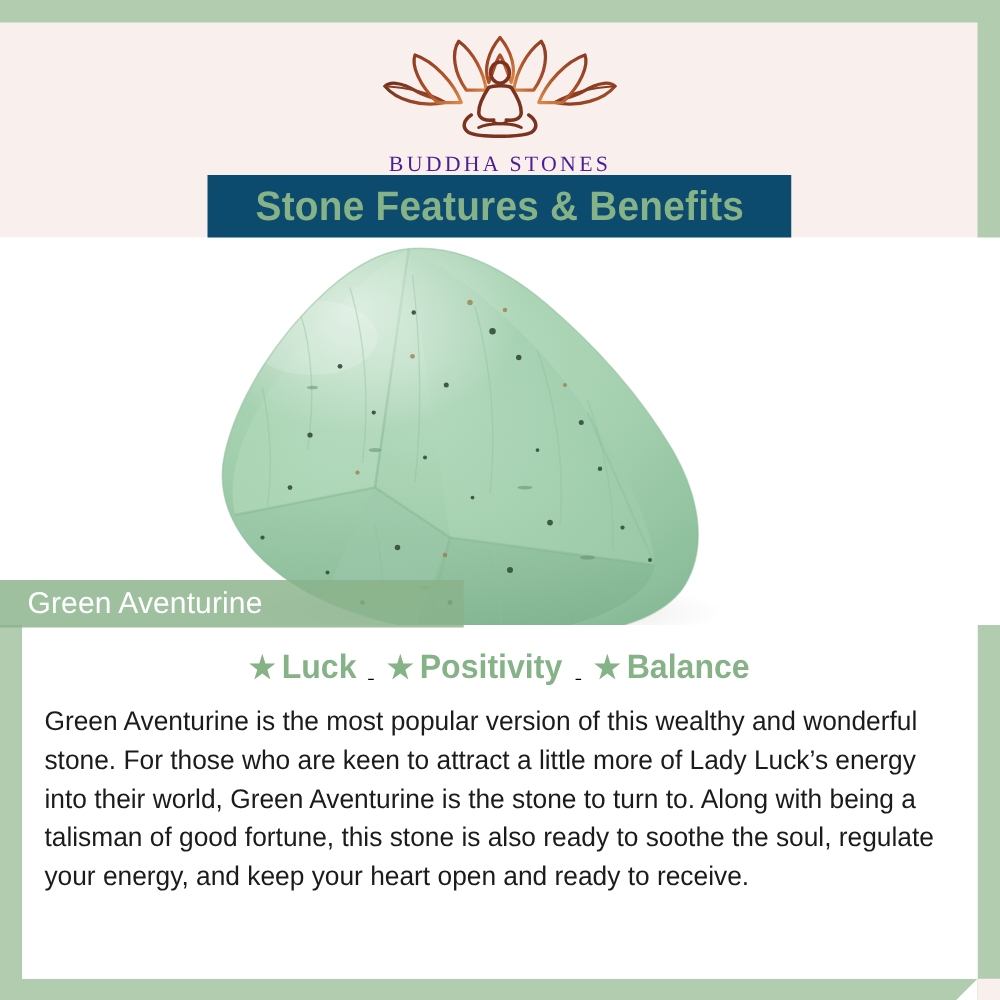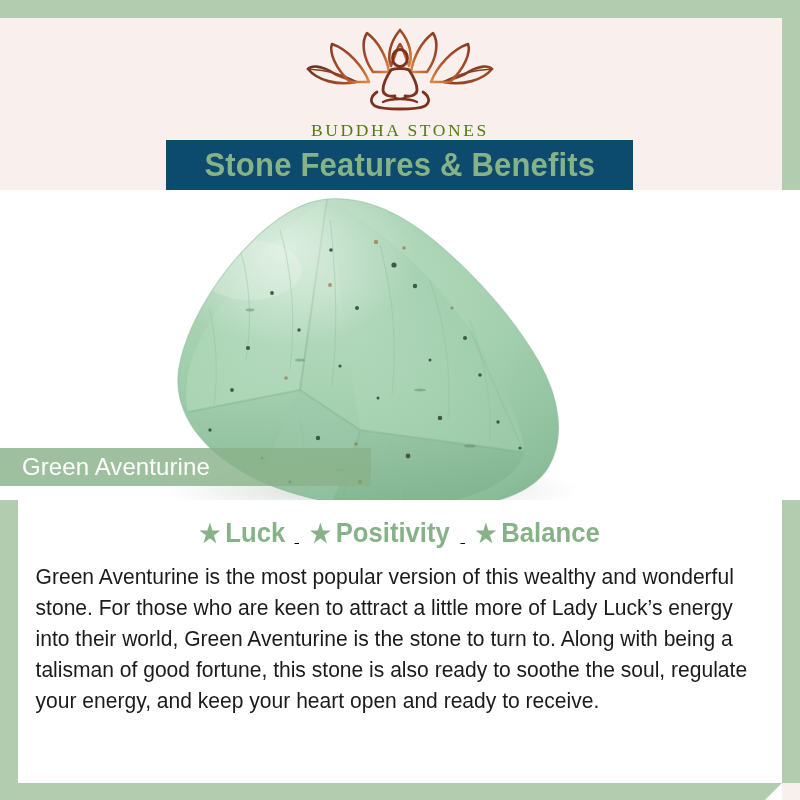--- a/index.html
+++ b/index.html
@@ -73,21 +73,21 @@
   .logo-mark {
     display: block;
     margin: 0 auto;
   }
   .logo-text {
     display: block;
     margin-top: 2px;
     font-family: "Liberation Serif", serif;
     font-size: 17.5px;
     letter-spacing: 2.6px;
-    color: #4d7c0f;
+    color: #4c1d95;
     font-weight: 400;
   }
 
   
   .title-banner {
     position: absolute;
     left: 166px; top: 140px;
     width: 467px; height: 50px;
     background: #0c4a6e;
     display: flex;
@@ -112,21 +112,21 @@
     width: 800px; height: 310px;
     background: #ffffff;
     overflow: hidden;
     z-index: 2;
   }
   .photo svg { display: block; }
 
   
   .name-band {
     position: absolute;
-    left: 0; top: 448px;
+    left: 0; top: 464px;
     width: 371px; height: 38px;
     background: rgba(138, 178, 138, 0.82);
     display: flex;
     align-items: center;
     z-index: 7;
   }
   .name-band .name-text {
     margin-left: 22px;
     font-family: "Liberation Sans", sans-serif;
     font-size: 24px;

